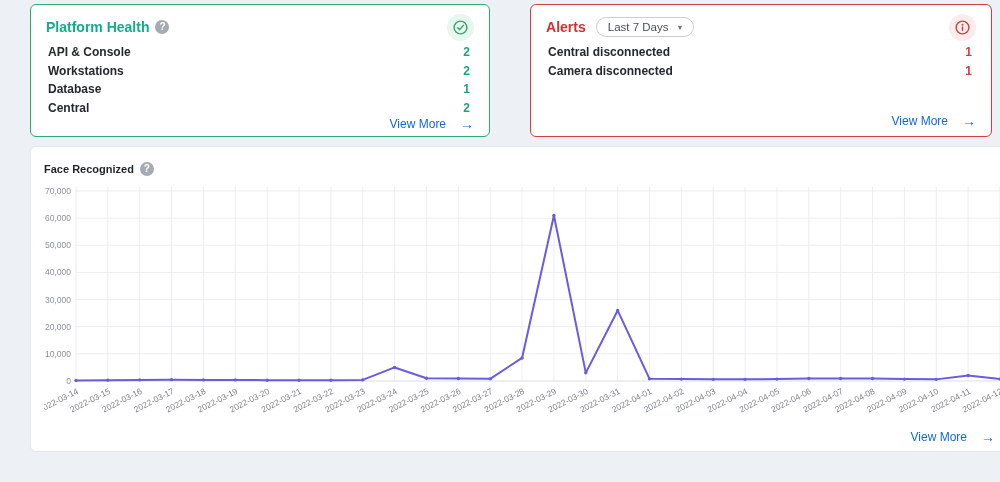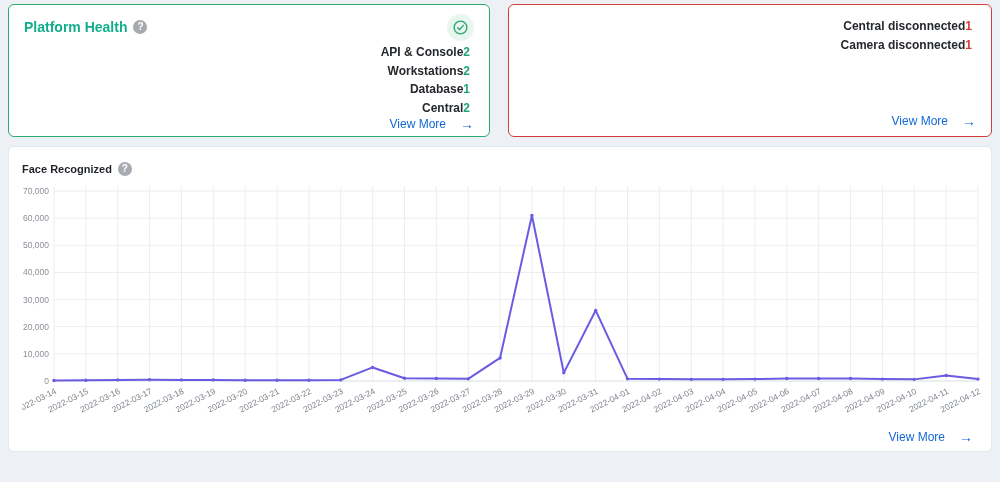--- a/index.html
+++ b/index.html
@@ -10,21 +10,21 @@
     color:#23272d;
     overflow:hidden;
   }
   .page { padding:4px 8px 0 8px; }
   h1.page-title {
     font-size:17px; font-weight:bold; color:#1778e2;
     padding:2px 2px 6px 2px;
   }
   .cards-row { display:flex; gap:18px; }
   .card {
-    background:#fff; border-radius:6px; border:1px solid #e3e7ee;
+    background:#fff; border-radius:6px; border:1px solid #e3e7ee;margin-left:22px;
   }
   .top-card { height:133px; padding:9px 15px 8px 15px; display:flex; flex-direction:column; }
   .card.health { width:482px; border:1px solid #2bab70; }
   .card.alerts { width:484px; border:1px solid #d43d3d; }
   .card-header { display:flex; align-items:center; height:26px; }
   .card-title { font-size:14px; font-weight:bold; }
   .card.health .card-title { color:#12ad8c; }
   .card.alerts .card-title { color:#d32f2f; }
   .help-icon {
     display:inline-flex; align-items:center; justify-content:center;
@@ -34,21 +34,21 @@
   }
   .status-circle {
     margin-left:auto; width:27px; height:27px; border-radius:50%;
     display:flex; align-items:center; justify-content:center;
   }
   .status-circle.green { background:#e9f6f0; color:#2bab70; }
   .status-circle.red   { background:#fdecec; color:#d43d3d; }
   .status-circle svg { width:17px; height:17px; }
   .row-list { margin-top:3px; }
   .item-row {
-    display:flex; align-items:center; justify-content:flex-end;
+    display:flex; align-items:center; justify-content:space-between;
     height:18.5px; padding:0 4px 0 2px; font-size:12px;
   }
   .item-label { font-weight:600; color:#25282c; }
   .item-count { font-weight:bold; font-size:12px; }
   .count-green { color:#1ea478; }
   .count-red { color:#d43d3d; }
   .view-more {
     margin-top:auto; align-self:flex-end; text-decoration:none;
     color:#1267d6; font-size:12px; font-weight:normal;
     display:inline-flex; align-items:center; gap:14px; cursor:pointer;
@@ -109,20 +109,34 @@
           <span class="item-count count-green">2</span>
         </div>
       </div>
       <a class="view-more">
         <span>View More</span>
         <span class="arrow">→</span>
       </a>
     </section>
 
     <section class="card top-card alerts">
+      <div class="card-header">
+        <span class="card-title">Alerts</span>
+        <button class="range-dropdown">
+          <span>Last 7 Days</span>
+          <span class="caret">▼</span>
+        </button>
+        <span class="status-circle red">
+          <svg viewBox="0 0 24 24" fill="none" stroke="currentColor" stroke-width="2">
+            <circle cx="12" cy="12" r="9"></circle>
+            <circle cx="12" cy="8" r="0.6" fill="currentColor" stroke-width="1.6"></circle>
+            <path d="M12 11.3v5" stroke-linecap="round"></path>
+          </svg>
+        </span>
+      </div>
       <div class="row-list">
         <div class="item-row">
           <span class="item-label">Central disconnected</span>
           <span class="item-count count-red">1</span>
         </div>
         <div class="item-row">
           <span class="item-label">Camera disconnected</span>
           <span class="item-count count-red">1</span>
         </div>
       </div>

